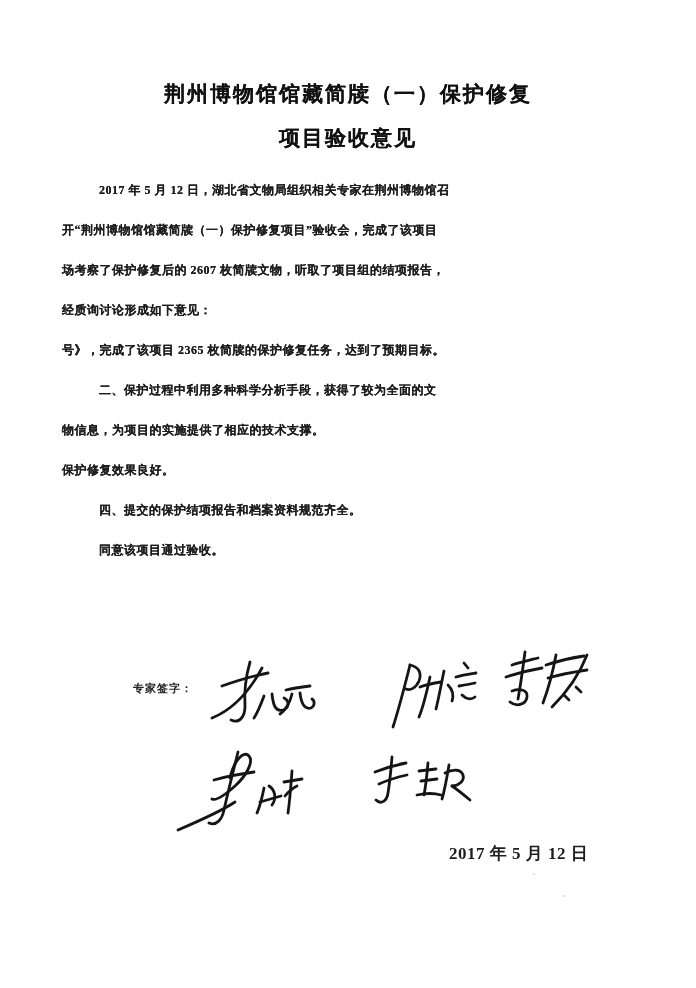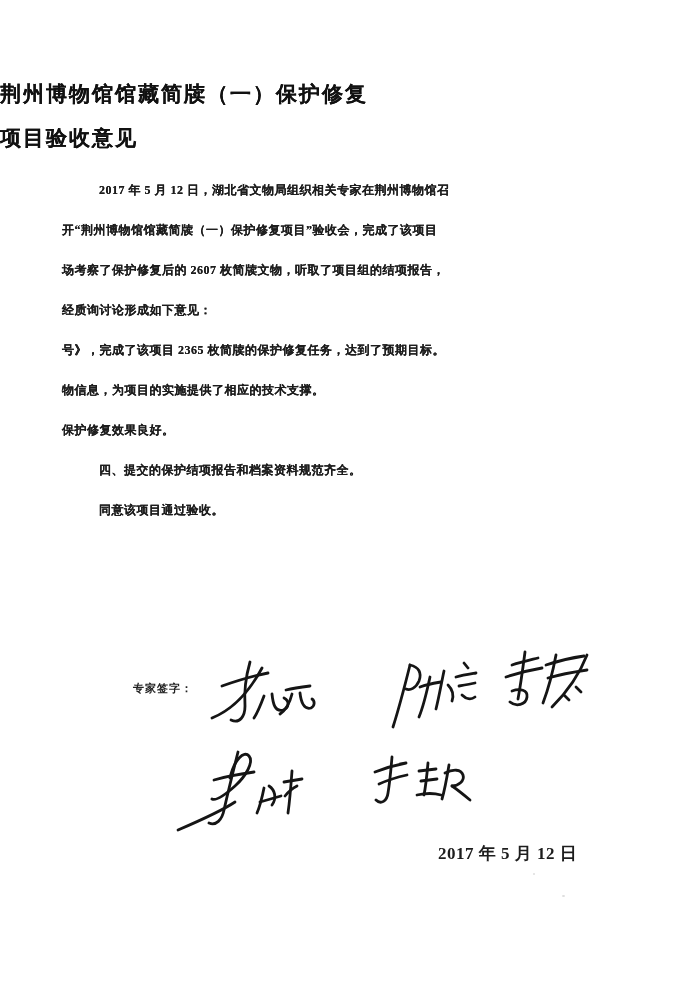--- a/index.html
+++ b/index.html
@@ -11,20 +11,21 @@
   }
   .page {
     position: relative;
     width: 696px; height: 988px;
     background: #ffffff;
     color: #1b1b1b;
   }
   .title {
     position: absolute;
     left: 0; width: 696px;
+    text-align: center;
     font-size: 21px;
     font-weight: 700;
     letter-spacing: 2px;
     color: #111;
     text-shadow: 0 0 0.6px #111;
   }
   .title-1 { top: 80px; }
   .title-2 { top: 124px; }
   .body-block {
     position: absolute;
@@ -45,21 +46,21 @@
   .sig-label {
     position: absolute;
     left: 133px; top: 681px;
     font-size: 11px;
     font-weight: 600;
     letter-spacing: 1px;
     color: #222;
   }
   .date-line {
     position: absolute;
-    left: 438px; top: 842px;
+    left: 449px; top: 842px;
     font-size: 17px;
     font-weight: 600;
     letter-spacing: 0.5px;
     color: #1d1d1d;
   }
   .sig { position: absolute; }
   .sig path {
     fill: none;
     stroke: #151515;
     stroke-width: 2.8;
@@ -80,20 +81,21 @@
 
   <div class="title title-1">荆州博物馆馆藏简牍（一）保护修复</div>
   <div class="title title-2">项目验收意见</div>
 
   <div class="body-block">
     <div class="line indent">2017 年 5 月 12 日，湖北省文物局组织相关专家在荆州博物馆召</div>
     <div class="line">开“荆州博物馆馆藏简牍（一）保护修复项目”验收会，完成了该项目</div>
     <div class="line">场考察了保护修复后的 2607 枚简牍文物，听取了项目组的结项报告，</div>
     <div class="line">经质询讨论形成如下意见：</div>
     <div class="line">号》，完成了该项目 2365 枚简牍的保护修复任务，达到了预期目标。</div>
+    <div class="line indent">二、保护过程中利用多种科学分析手段，获得了较为全面的文</div>
     <div class="line">物信息，为项目的实施提供了相应的技术支撑。</div>
     <div class="line">保护修复效果良好。</div>
     <div class="line indent">四、提交的保护结项报告和档案资料规范齐全。</div>
     <div class="line indent">同意该项目通过验收。</div>
   </div>
 
   <div class="sig-label">专家签字：</div>
 
   <svg class="sig" style="left:198px; top:652px;" width="120" height="100" viewBox="0 0 120 100">
     <path d="M14,66 C34,58 50,42 64,16"></path>

